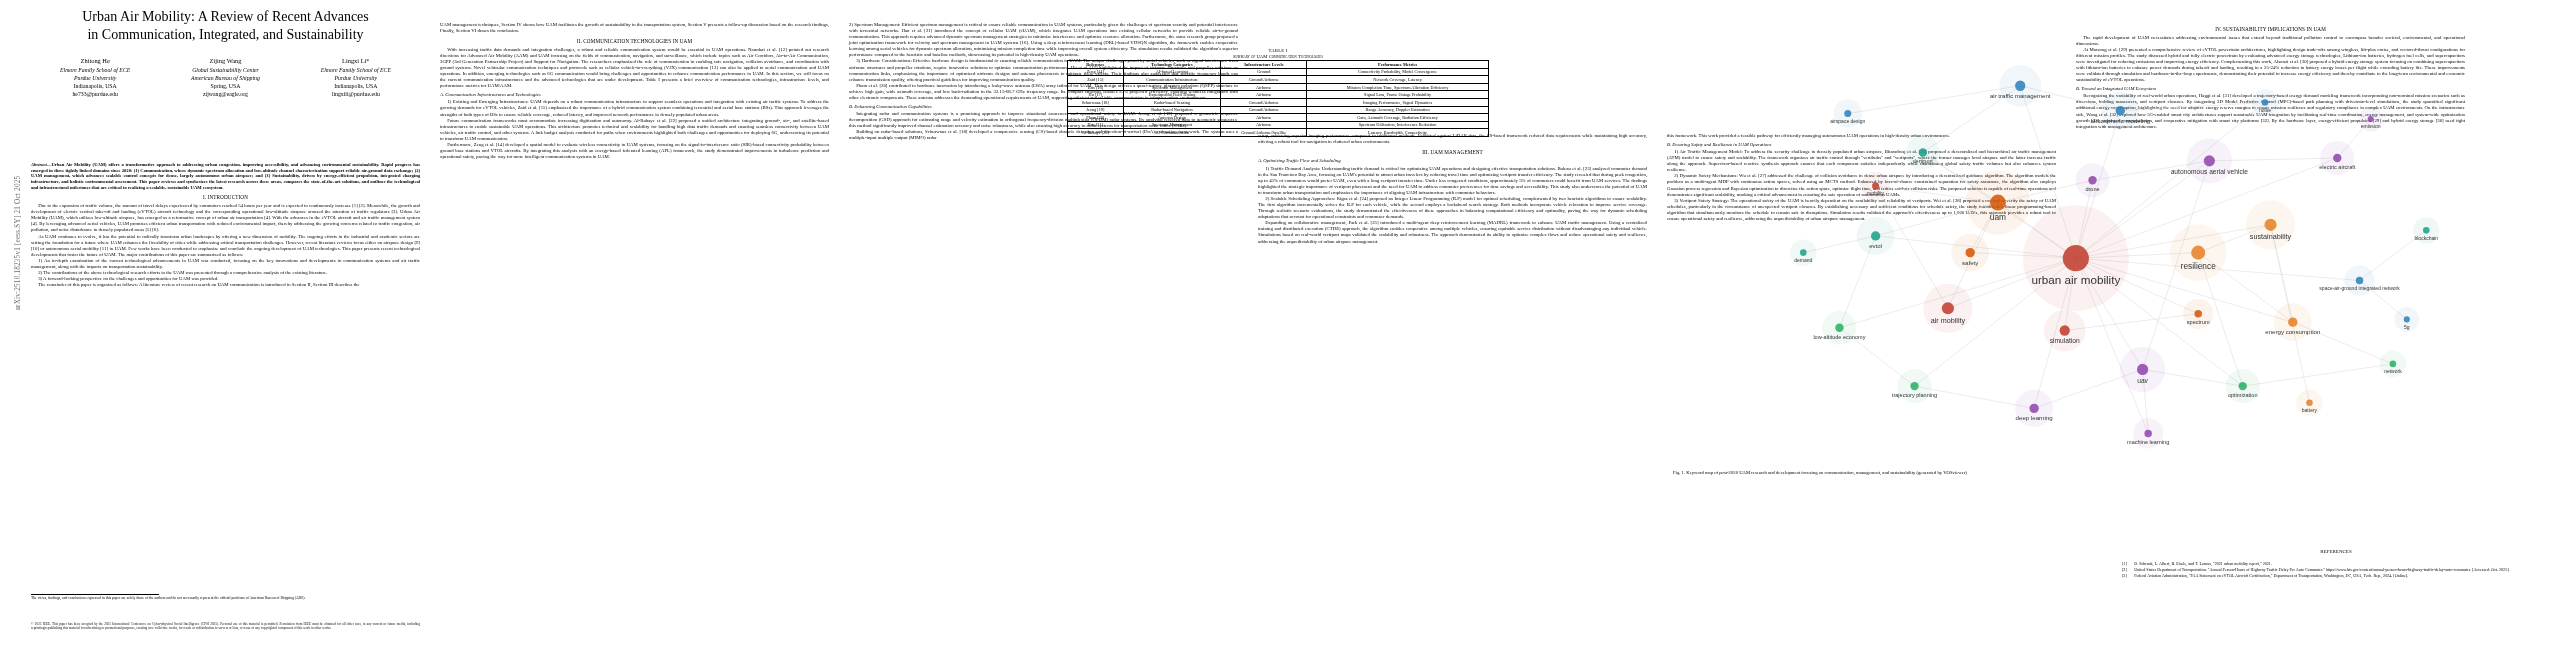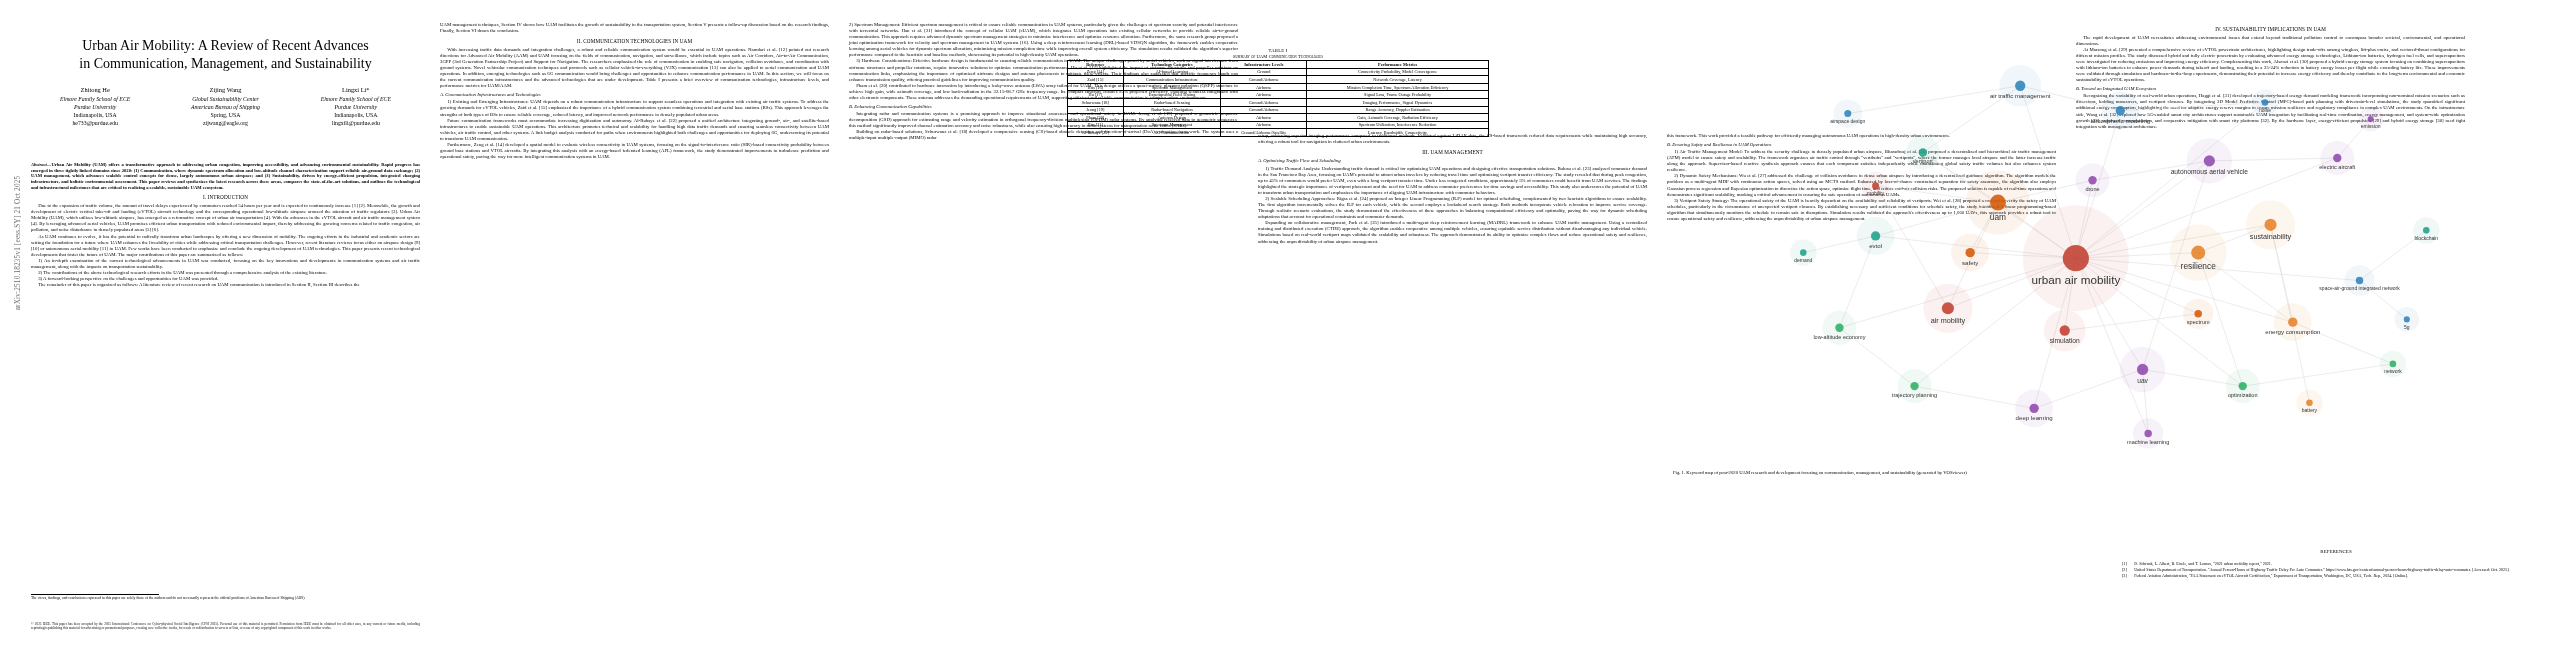--- a/index.html
+++ b/index.html
@@ -8,21 +8,21 @@
 
   
   .arxiv-stamp{
     position:absolute;left:-66px;top:239px;width:167px;
     transform:rotate(-90deg);transform-origin:center center;
     font-family:"Liberation Serif",serif;font-size:7.2px;color:#6d6d6d;
     letter-spacing:0.2px;white-space:nowrap;text-align:center;
   }
 
   
-  .titleblock{position:absolute;left:31px;top:37px;width:389px;text-align:center;}
+  .titleblock{position:absolute;left:31px;top:8px;width:389px;text-align:center;}
   .paper-title{font-size:14px;line-height:1.28;font-weight:400;font-family:"Liberation Serif",serif;}
   .authors{display:flex;justify-content:space-between;margin-top:12.2px;}
   .author{width:33%;font-size:5.8px;line-height:1.42;text-align:center;}
   .author .nm{font-size:6.4px;margin-bottom:0.6px;}
   .author .af{font-style:italic;}
   .author .em{font-style:normal;}
 
   
   .col{position:absolute;top:0;width:389px;font-size:4.8px;line-height:1.268;text-align:justify;}
   .col p{margin:0 0 0 0;text-indent:7.2px;}
@@ -66,21 +66,21 @@
 </head>
 <body>
 
 <div class="page">
 
   <div class="arxiv-stamp">arXiv:2510.18235v1  [eess.SY]  21 Oct 2025</div>
 
   <div class="titleblock">
     <div class="paper-title">
       <div>Urban Air Mobility: A Review of Recent Advances</div>
-      <div>in Communication, Management, and Sustainability</div>
+      <div>in Communication, Integrated, and Sustainability</div>
     </div>
     <div class="authors">
       <div class="author">
         <div class="nm">Zhitong He</div>
         <div class="af">Elmore Family School of ECE</div>
         <div class="af">Purdue University</div>
         <div class="em">Indianapolis, USA</div>
         <div class="em">he733@purdue.edu</div>
       </div>
       <div class="author">

